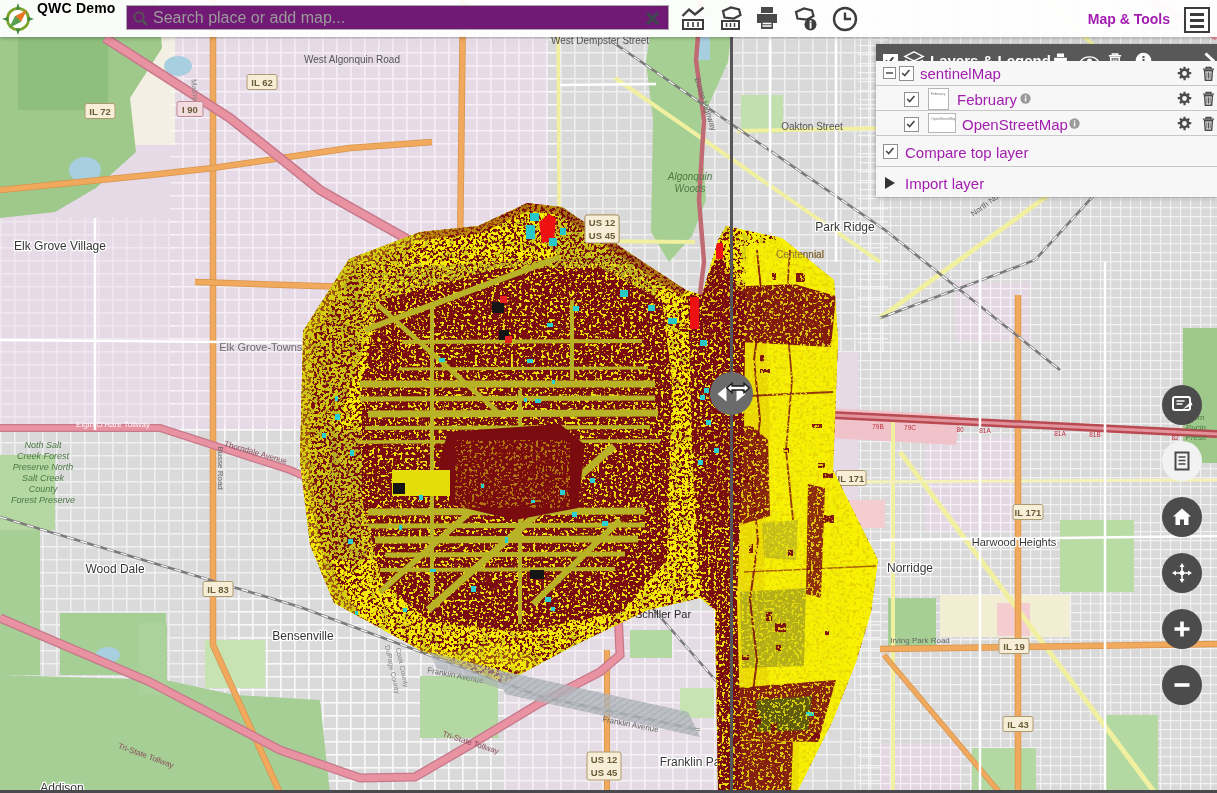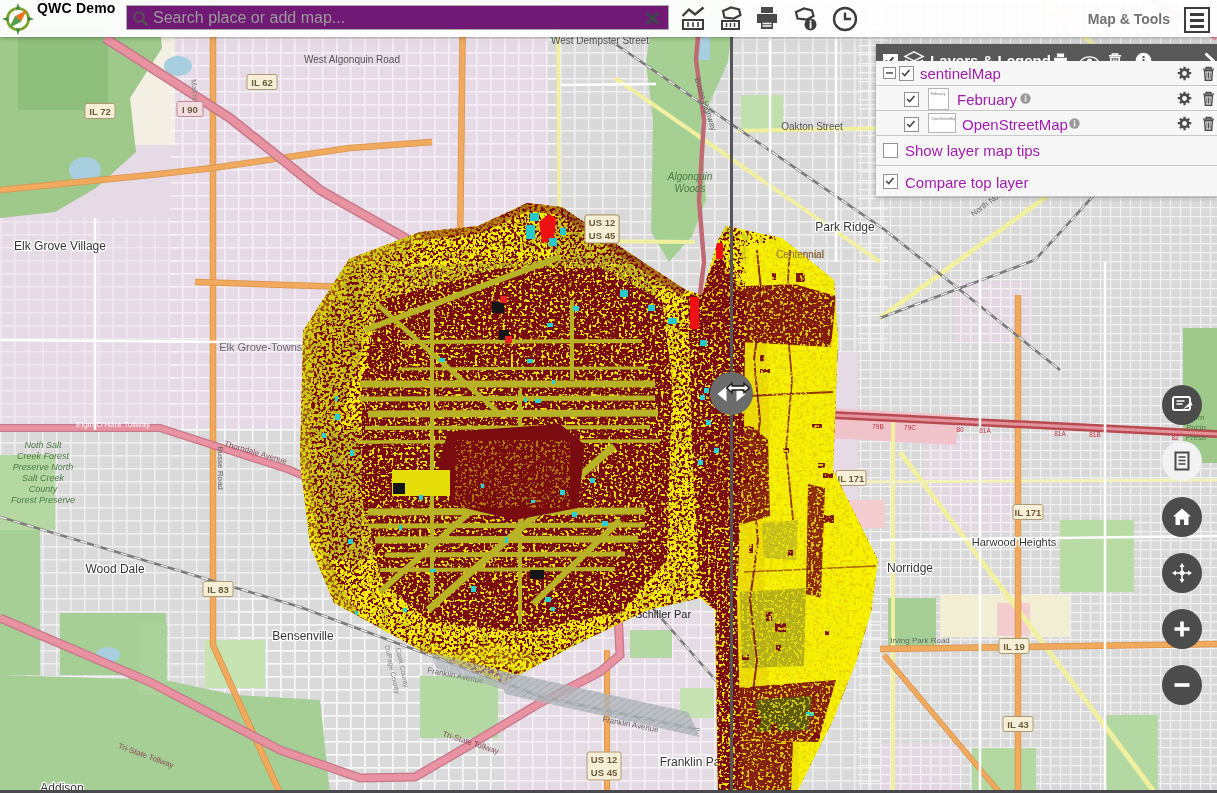--- a/index.html
+++ b/index.html
@@ -4,21 +4,21 @@
 <style>
 html,body{margin:0;padding:0}
 body{width:1217px;height:793px;overflow:hidden;position:relative;font-family:"Liberation Sans",sans-serif;background:#e6d9e6}
 #mapsvg{position:absolute;left:0;top:0;z-index:0}
 #topbar{position:absolute;left:0;top:0;width:1217px;height:37px;background:rgba(255,255,255,.94);box-shadow:0 1px 4px rgba(0,0,0,.3);z-index:30}
 #logo{position:absolute;left:2px;top:3px}
 #brand{position:absolute;left:37px;top:0;font-size:14px;font-weight:bold;color:#000000;letter-spacing:.2px}
 #searchbox{position:absolute;left:126px;top:5px;width:543px;height:25px;background:#701a75;border:1px solid #a9a9a9;box-sizing:border-box}
 #searchtxt{position:absolute;left:26px;top:3px;font-size:16px;color:#9b9b9b}
 .tbico{position:absolute;top:5px;width:28px;height:28px}
-#maptools{position:absolute;right:47px;top:11px;font-size:14px;font-weight:bold;color:#737373}
+#maptools{position:absolute;right:47px;top:11px;font-size:14px;font-weight:bold;color:#a21caf}
 #burger{position:absolute;left:1184px;top:7px;width:26px;height:26px;border:2px solid #3c3c3c;box-sizing:border-box;background:#fff}
 #burger div{height:3px;background:#3c3c3c;margin:3px 4px 0 4px}
 #burger div:first-child{margin-top:4px}
 #panel{position:absolute;left:876px;top:44px;width:341px;z-index:25;font-size:15px;color:#4d4d4d;box-shadow:0 1px 4px rgba(0,0,0,.35)}
 #phead{height:17px;background:#585858;color:#fff;position:relative}
 #ptitle{position:absolute;left:54px;top:8px;font-weight:bold;font-size:15px;color:#fff}
 .prow{background:#f7f7f7;position:relative;border-bottom:1px solid #c8c8c8}
 .cb{position:absolute;width:13px;height:13px;background:#fff;border:1px solid #919191}
 .rowtxt{position:absolute;font-size:15px;color:#a21caf}
 .thumb{position:absolute;background:#fff;border:1px solid #b5b5b5;box-sizing:border-box;overflow:hidden}
@@ -526,30 +526,32 @@
   <svg class="gear" style="top:5px" width="15" height="15" viewBox="0 0 20 20">
         <path fill="#4b4b4b" d="M8.5 1h3v2.2l2 .8 1.6-1.6 2.1 2.1L15.6 6l.9 2H19v3h-2.4l-.9 2 1.6 1.6-2.1 2.1-1.6-1.6-2 .9V19h-3v-2.5l-2-.9-1.6 1.6-2.1-2.1L4.5 13l-.8-2H1V8h2.6l.9-2-1.6-1.6 2.1-2.1L6.6 4l1.9-.8Z"></path>
         <circle cx="10" cy="10" r="3.2" fill="#f7f7f7"></circle>
       </svg>
   <svg class="tcan" style="top:5px" width="13" height="15" viewBox="0 0 16 19">
         <path d="M1 4h14 M5 4V2h6v2" stroke="#4b4b4b" stroke-width="1.8" fill="none"></path>
         <path d="M3 6h10l-1 12H4Z" fill="none" stroke="#4b4b4b" stroke-width="1.8"></path>
         <path d="M6 8v8 M8 8v8 M10 8v8" stroke="#4b4b4b" stroke-width="1.2"></path>
       </svg>
  </div>
- <div class="prow" style="height:29px">
-  <div class="cb" style="left:7px;top:7px"></div>
-  <div class="rowtxt" style="left:29px;top:6px">Show layer map tips</div>
- </div>
  <div class="prow" style="height:30px">
   <div class="cb" style="left:7px;top:8px"></div>
   <svg style="position:absolute;left:8px;top:9px" width="12" height="12" viewBox="0 0 14 14">
         <path d="M2.5 7 L5.5 10 L11 3.5" fill="none" stroke="#4a4a4a" stroke-width="2"></path>
       </svg>
   <div class="rowtxt" style="left:29px;top:8px">Compare top layer</div>
+ </div>
+ <div class="prow" style="height:30px;border-bottom:none">
+  <svg style="position:absolute;left:8px;top:9px" width="12" height="14" viewBox="0 0 12 14">
+        <path d="M1 1 L11 7 L1 13 Z" fill="#333"></path>
+      </svg>
+  <div class="rowtxt" style="left:29px;top:8px">Import layer</div>
  </div>
 </div>
 
 <div class="rstack" style="top:385px">
     <svg width="24" height="24" viewBox="0 0 24 24">
       <rect x="3" y="4" width="17" height="13" rx="2" fill="none" stroke="#fff" stroke-width="2"></rect>
       <path d="M6.5 8h8 M6.5 11h6" stroke="#fff" stroke-width="1.7"></path>
       <path d="M12.5 16.5 L21 8.5 L22.5 12 Z" fill="#fff"></path>
     </svg>
   </div>

